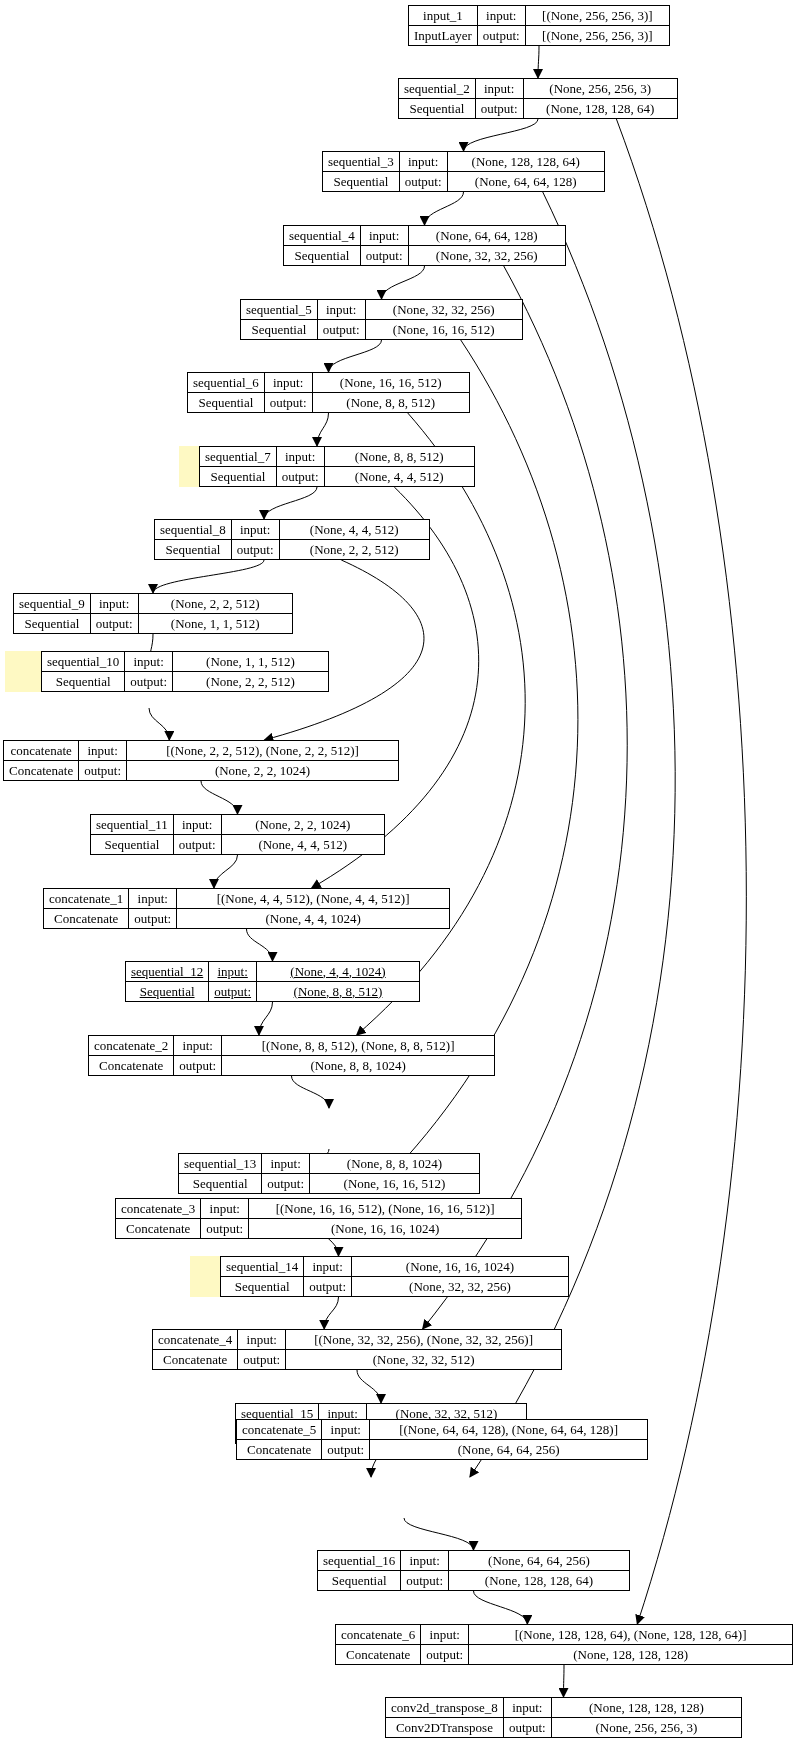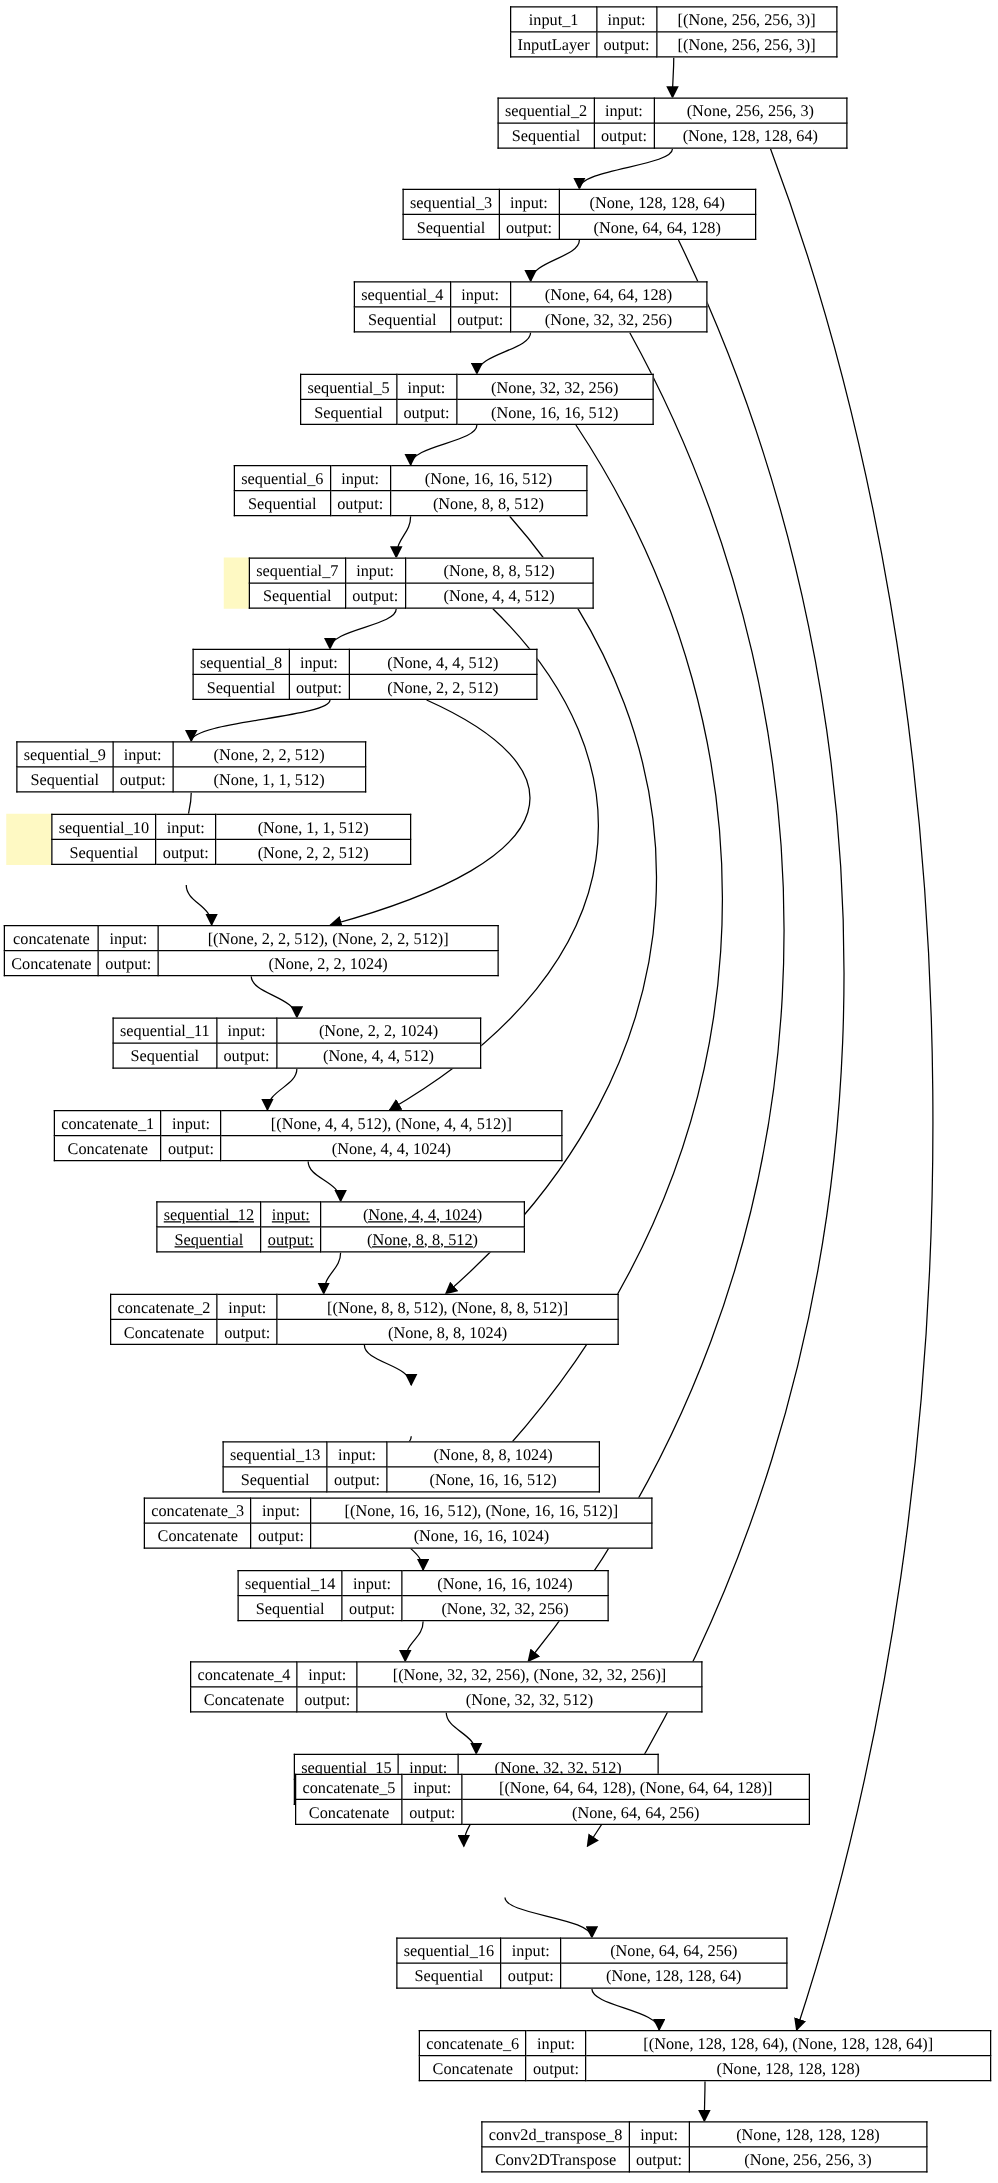--- a/index.html
+++ b/index.html
@@ -356,21 +356,21 @@
             <td class="sh">[(None, 16, 16, 512), (None, 16, 16, 512)]</td>
           </tr>
           <tr>
             <td class="nm">Concatenate</td>
             <td class="io">output:</td>
             <td class="sh">(None, 16, 16, 1024)</td>
           </tr>
         </tbody>
       </table>
     </div>
-    <div class="node" style="left: 190px; top: 1256px; width: 297px;">
+    <div class="node" style="left: 190px; top: 1256px; width: 349px; padding-left: 30px;">
       <table class="rec">
         <tbody>
           <tr>
             <td class="nm">sequential_14</td>
             <td class="io">input:</td>
             <td class="sh">(None, 16, 16, 1024)</td>
           </tr>
           <tr>
             <td class="nm">Sequential</td>
             <td class="io">output:</td>

